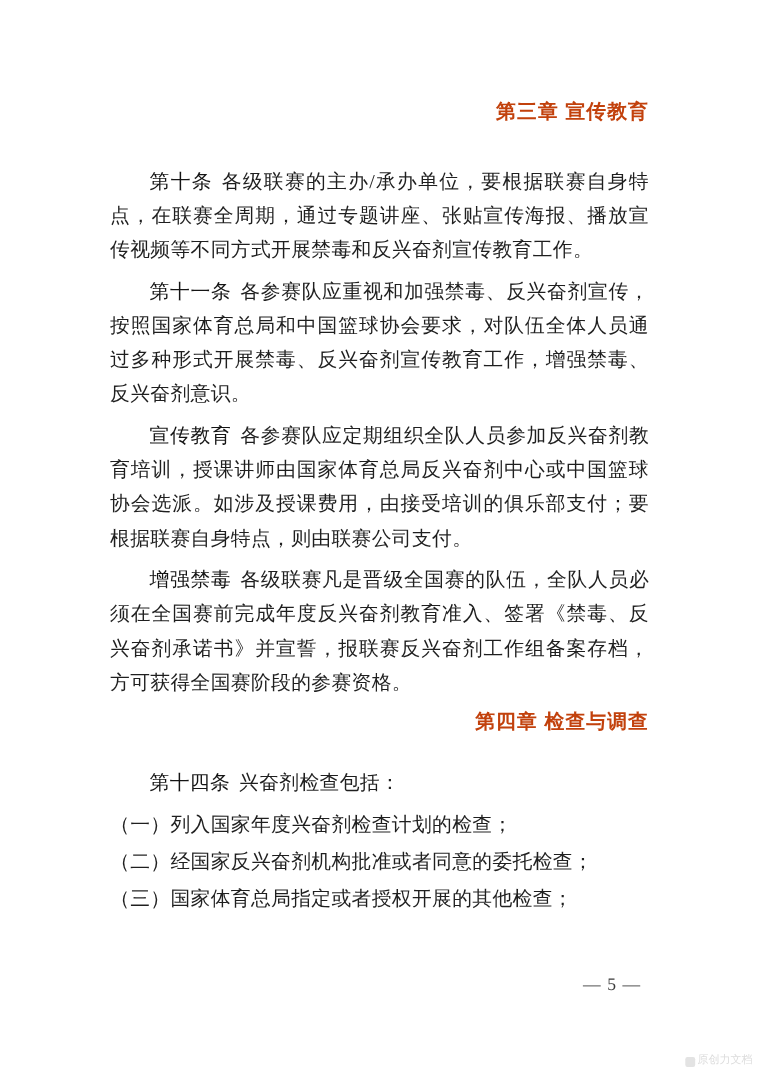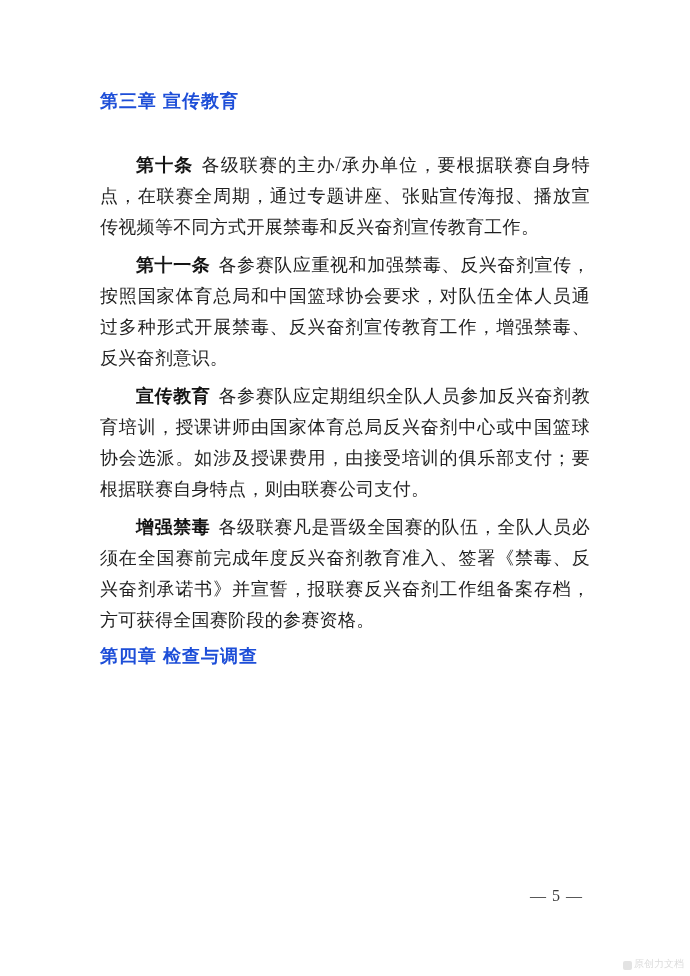--- a/index.html
+++ b/index.html
@@ -17,42 +17,42 @@
     overflow: hidden;
     box-sizing: border-box;
     padding-top: 88px;
   }
   .content {
     margin: 0 100px;
     width: 490px;
   }
   .chapter-title {
     margin: 0;
-    text-align: left;
+    text-align: right;
     font-family: "Liberation Sans", "DejaVu Sans", sans-serif;
     font-weight: 700;
     font-size: 18px;
     line-height: 26px;
-    color: #1d4ed8;
+    color: #c2410c;
     letter-spacing: 1px;
   }
   .articles {
     margin-top: 36px;
   }
   .article {
     margin: 0 0 7px 0;
     font-size: 18px;
     line-height: 31px;
     text-align: justify;
     text-justify: inter-character;
     text-indent: 2em;
     letter-spacing: 0.3px;
   }
   .article-term {
-    font-weight: 700;
+    font-weight: 400;
     margin-right: 0.45em;
     color: #141414;
   }
   .chapter-title.second {
   }
   .articles.second {
     margin-top: 27px;
   }
   .list-item {
     margin: 3px 0 0 0;
@@ -107,20 +107,27 @@
 
       <p class="article"><span class="article-term">第十一条</span><span>各参赛队应重视和加强禁毒、反兴奋剂宣传，按照国家体育总局和中国篮球协会要求，对队伍全体人员通过多种形式开展禁毒、反兴奋剂宣传教育工作，增强禁毒、反兴奋剂意识。</span></p>
 
       <p class="article"><span class="article-term">宣传教育</span><span>各参赛队应定期组织全队人员参加反兴奋剂教育培训，授课讲师由国家体育总局反兴奋剂中心或中国篮球协会选派。如涉及授课费用，由接受培训的俱乐部支付；要根据联赛自身特点，则由联赛公司支付。</span></p>
 
       <p class="article"><span class="article-term">增强禁毒</span><span>各级联赛凡是晋级全国赛的队伍，全队人员必须在全国赛前完成年度反兴奋剂教育准入、签署《禁毒、反兴奋剂承诺书》并宣誓，报联赛反兴奋剂工作组备案存档，方可获得全国赛阶段的参赛资格。</span></p>
     </div>
 
     <h2 class="chapter-title second">第四章 检查与调查</h2>
 
+    <div class="articles second">
+      <p class="article"><span class="article-term">第十四条</span><span>兴奋剂检查包括：</span></p>
+
+      <p class="list-item">（一）列入国家年度兴奋剂检查计划的检查；</p>
+      <p class="list-item">（二）经国家反兴奋剂机构批准或者同意的委托检查；</p>
+      <p class="list-item">（三）国家体育总局指定或者授权开展的其他检查；</p>
+    </div>
 
   </div>
 
   <div class="page-number">— 5 —</div>
 
   <div class="watermark">
     <span class="watermark-logo"></span>
     <span>原创力文档</span>
   </div>
 </div>

